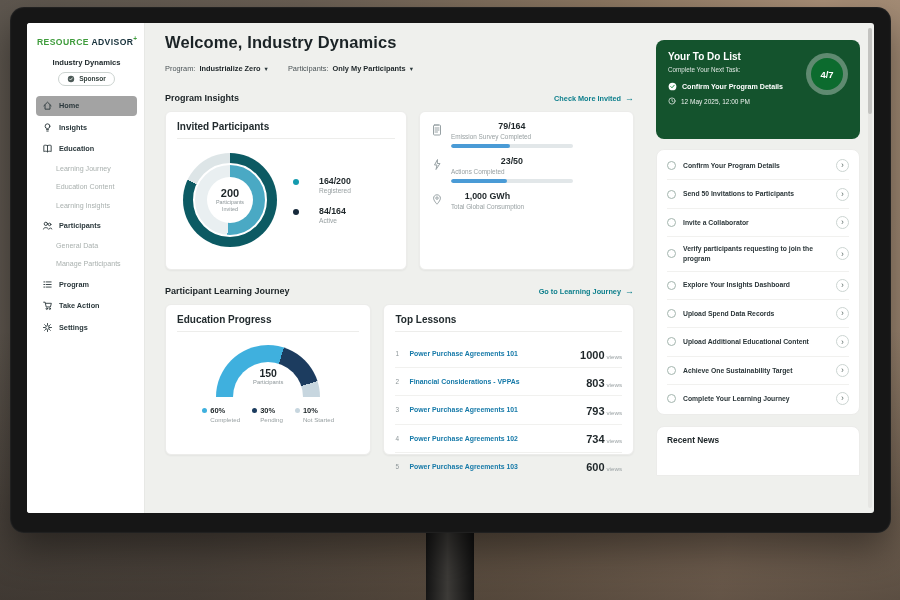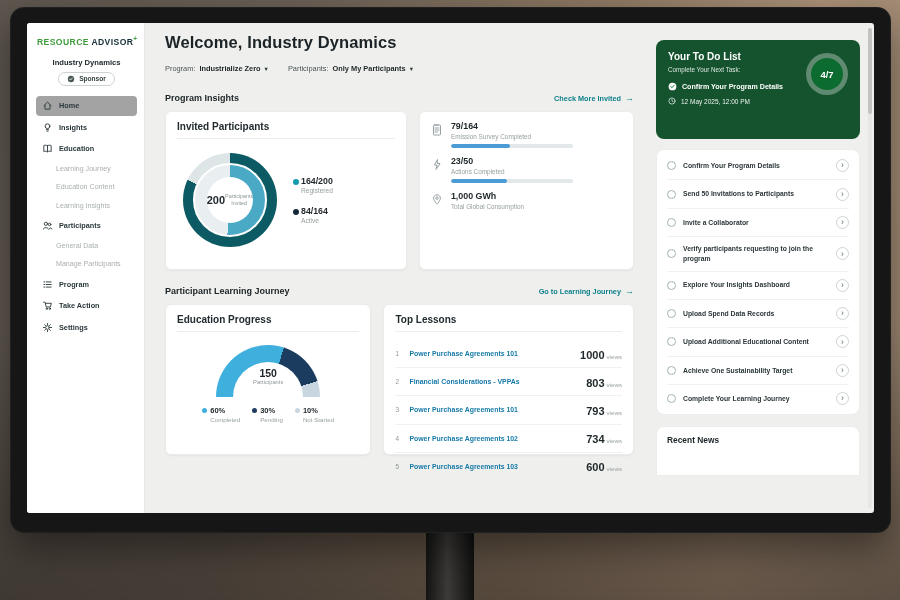--- a/index.html
+++ b/index.html
@@ -57,37 +57,37 @@
   .card-title { font-size:10px; font-weight:bold; color:#222b2e; padding-bottom:6px;
     border-bottom:1px solid #ededeb; margin-bottom:8px; }
 
   
   .card-invited { flex:1.14; height:159px; }
   .invited-body { display:flex; align-items:center; gap:16px; padding:6px 0 0 6px; }
   .donut { position:relative; width:94px; height:94px; flex-shrink:0; }
   .r1 { position:absolute; inset:0; border-radius:50%; }
   .r2 { position:absolute; inset:10px; border-radius:50%; border:2px solid #fff; }
   .hole { position:absolute; inset:24px; border-radius:50%; background:#fff;
-    display:flex; flex-direction:row; align-items:center; justify-content:center; text-align:center; }
+    display:flex; flex-direction:column; align-items:center; justify-content:center; text-align:center; }
   .hole .num { font-size:11px; font-weight:bold; color:#1e2629; }
   .hole .cap { font-size:5.4px; color:#8d9699; line-height:1.3; width:34px; }
   .legend-v { display:flex; flex-direction:column; gap:12px; }
-  .leg-item { display:flex; gap:2px; }
+  .leg-item { display:flex; gap:20px; }
   .leg-dot { width:6px; height:6px; border-radius:50%; margin-top:3px; flex-shrink:0; }
   .dot-registered { background:#139aae; }
   .dot-active { background:#16293b; }
   .leg-val { font-size:8.8px; font-weight:bold; color:#1e2629; }
   .leg-lab { font-size:6.6px; color:#98a0a2; margin-top:1px; }
 
   
   .card-info { flex:1; height:159px; }
   .info-row { display:flex; gap:8px; margin-bottom:8px; align-items:flex-start; }
   .info-icon { width:12px; height:13px; flex-shrink:0; margin-top:2px; }
   .info-icon svg { width:12px; height:13px; }
-  .info-val { font-size:8.9px; font-weight:bold; color:#1e2629; }
+  .info-val { font-size:8.9px; font-weight:bold; color:#1e2629;text-align:center; }
   .info-lab { font-size:6.4px; color:#98a0a2; margin:1.5px 0 4.5px; }
   .pbar { width:122px; height:4px; border-radius:2px; background:#e2e7e9; overflow:hidden; }
   .pbar-fill { height:100%; border-radius:2px; background:#4a9bd6; }
 
   
   .card-gauge { flex:0.95; height:151px; }
   .gauge-wrap { display:flex; flex-direction:column; align-items:center; padding-top:5px; }
   .gauge { position:relative; width:104px; height:52px; overflow:hidden; }
   .gauge-disc { position:absolute; left:0; top:0; width:104px; height:104px; border-radius:50%; }
   .gauge-hole { position:absolute; left:17px; top:17px; width:70px; height:70px; border-radius:50%; background:#fff; }

